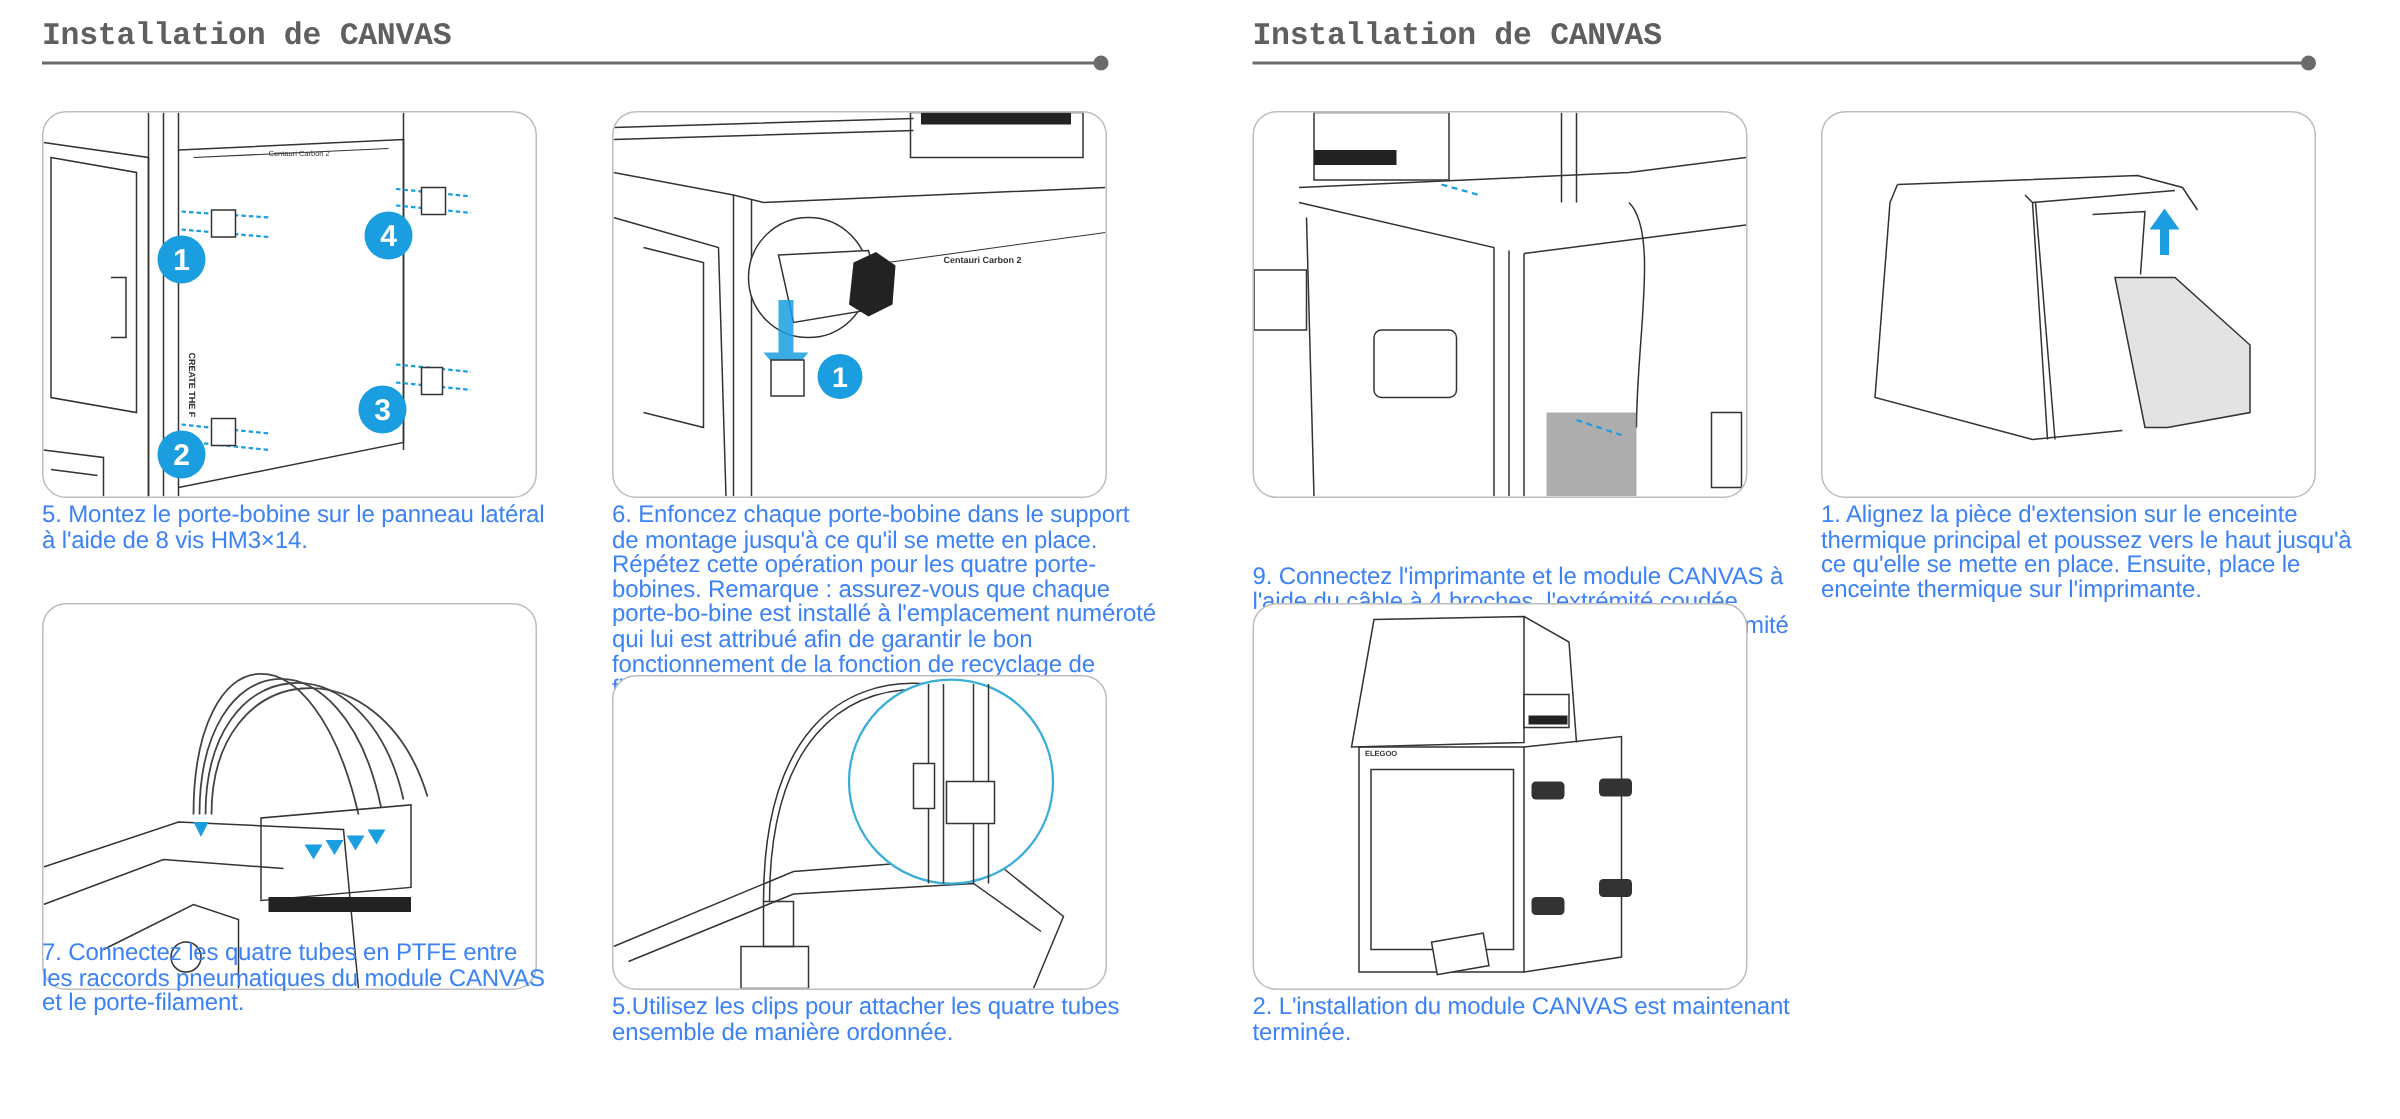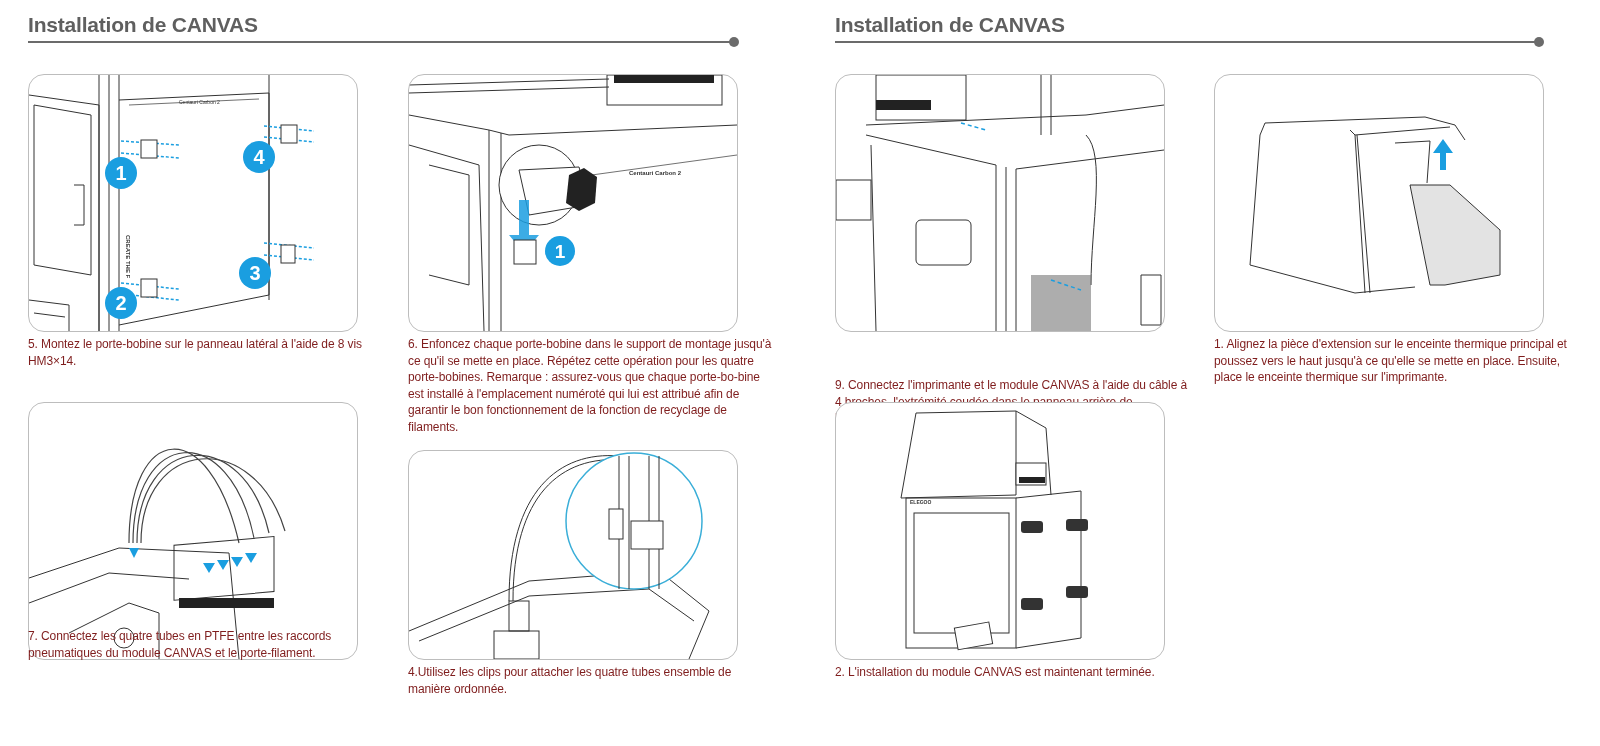--- a/index.html
+++ b/index.html
@@ -1,23 +1,23 @@
 <!DOCTYPE html>
 <html><head>
 <meta charset="utf-8">
 <style>
   html, body { margin:0; padding:0; background:#ffffff; }
   body { width:1600px; height:746px; position:relative; overflow:hidden;
          font-family:"Liberation Sans", sans-serif; color:#5a5a5a; }
-  .page-title { position:absolute; top:13px; font-size:21px; font-weight:bold; color:#5f5f5f; letter-spacing:-0.2px; }
+  .page-title { position:absolute; top:13px; font-size:21px; font-weight:bold; color:#5f5f5f; letter-spacing:-0.2px;font-family:Liberation Mono, monospace; }
   .rule { position:absolute; top:41px; height:2px; background:#6b6b6b; }
   .rule-dot { position:absolute; top:37px; width:10px; height:10px; border-radius:50%; background:#6b6b6b; }
   .frame { position:absolute; border:1px solid #bdbdbd; border-radius:16px; background:#fff; overflow:hidden; }
   .frame svg { width:100%; height:100%; display:block; }
-  .cap { position:absolute; font-size:12px; line-height:16.6px; color:#7f1d1d; letter-spacing:-0.1px; }
+  .cap { position:absolute; font-size:16px; line-height:16.6px; color:#3b82f6; letter-spacing:-0.1px; }
   .cap p { margin:0; }
 </style>
 </head>
 <body>
 
 <div class="page-title" style="left:28px;">Installation de CANVAS</div>
 <div class="rule" style="left:28px; width:706px;"></div>
 <div class="rule-dot" style="left:729px;"></div>
 
 <div class="page-title" style="left:835px;">Installation de CANVAS</div>
@@ -135,21 +135,21 @@
     </g>
     <circle cx="225" cy="70" r="68" fill="#fff" stroke="#3aaed8" stroke-width="1.5"></circle>
     <g fill="none" stroke="#333">
       <path d="M210 5 L210 138 M220 5 L220 138 M240 5 L240 138 M250 5 L250 138"></path>
     </g>
     <rect x="222" y="70" width="32" height="28" fill="#fff" stroke="#333"></rect>
     <rect x="200" y="58" width="14" height="30" fill="#fff" stroke="#333"></rect>
   </svg>
 </div>
 <div class="cap" style="left:408px; top:664px; width:340px;">
-    <p>4.Utilisez les clips pour attacher les quatre tubes ensemble de manière ordonnée.</p>
+    <p>5.Utilisez les clips pour attacher les quatre tubes ensemble de manière ordonnée.</p>
   </div>
 
 <div class="frame" style="left:835px; top:74px; width:328px; height:256px;">
   <svg viewBox="0 0 328 256">
     <g fill="none" stroke="#333">
       <path d="M30 50 L250 40 L328 30"></path>
       <path d="M30 60 L160 90 L160 256"></path>
       <path d="M170 92 L170 256 M180 94 L180 256"></path>
       <path d="M180 94 L328 75"></path>
       <path d="M35 70 L40 256"></path>

